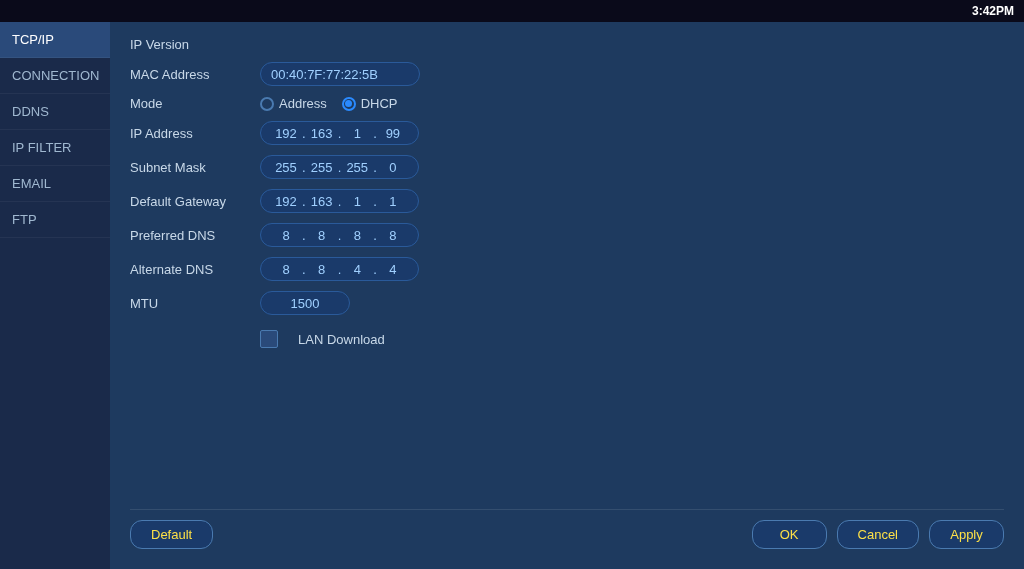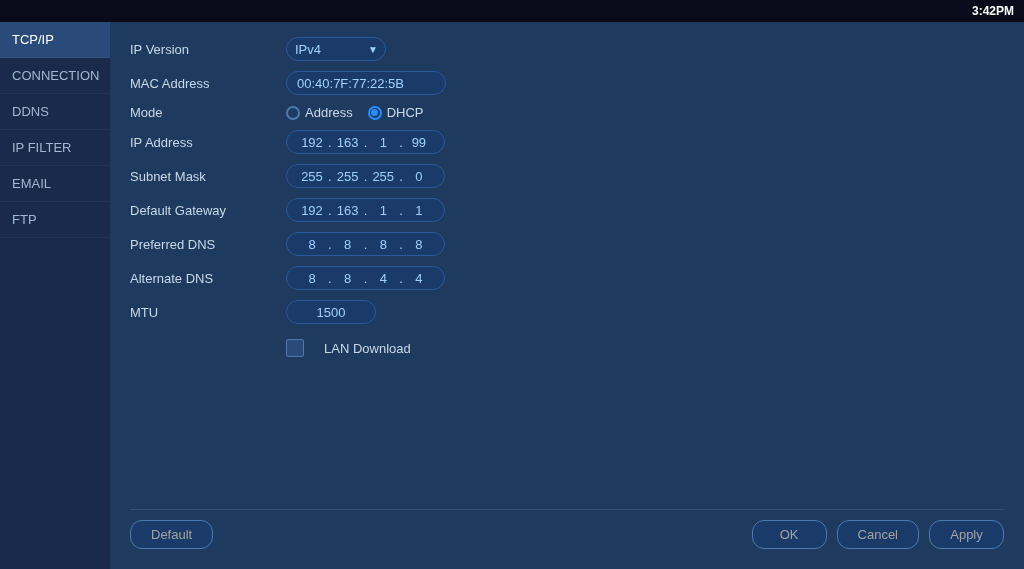--- a/index.html
+++ b/index.html
@@ -73,21 +73,20 @@
     }
 
     .form-section {
       flex: 1;
     }
 
     .form-row {
       display: flex;
       align-items: center;
       margin-bottom: 10px;
-      gap: 26px;
     }
 
     .form-label {
       color: #c8d8e8;
       font-size: 13px;
       width: 130px;
       min-width: 130px;
     }
 
     .ip-field-group {
@@ -226,21 +225,21 @@
       justify-content: space-between;
       padding: 10px 0 5px 0;
       border-top: 1px solid rgba(255,255,255,0.1);
       margin-top: 10px;
     }
 
     .btn {
       border: 1px solid #4a7ab0;
       border-radius: 12px;
       background: #1a3a6a;
-      color: #a3a3a3;
+      color: #fde047;
       font-size: 13px;
       padding: 6px 20px;
       cursor: pointer;
       min-width: 75px;
       text-align: center;
     }
 
     .btn-right-group {
       display: flex;
       gap: 10px;
@@ -309,27 +308,20 @@
       <div class="sidebar-item">
         <span>FTP</span>
       </div>
     </div>
 
     <div class="content-area">
       <div class="form-section">
 
         <div class="form-row">
           <span class="form-label">IP Version</span>
-          <div class="select-wrapper">
-            <select class="select-control">
-              <option>IPv4</option>
-              <option>IPv6</option>
-            </select>
-            <span class="select-arrow">▼</span>
-          </div>
         </div>
 
         <div class="form-row">
           <span class="form-label">MAC Address</span>
           <input class="mac-input" type="text" value="00:40:7F:77:22:5B" readonly="" style="">
         </div>
 
         <div class="form-row">
           <span class="form-label">Mode</span>
           <div class="radio-group">

